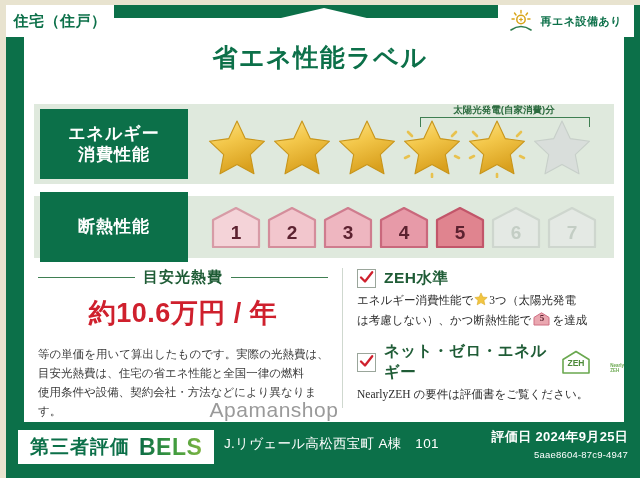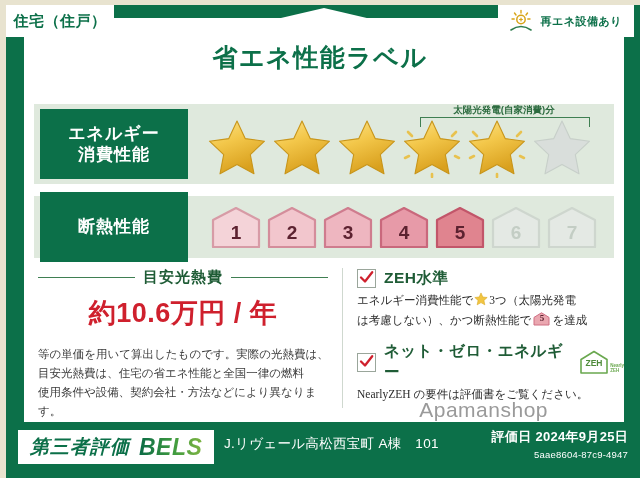--- a/index.html
+++ b/index.html
@@ -125,35 +125,35 @@
   .inline-star{display:inline-block;width:14px;height:14px;vertical-align:-2px;margin:0 1px;}
   .inline-badge{
     display:inline-block;width:17px;height:14px;vertical-align:-2px;margin:0 2px;position:relative;
   }
   .inline-badge svg{position:absolute;left:0;top:0;width:17px;height:14px;}
   .inline-badge i{
     position:absolute;left:0;top:0;width:17px;height:14px;
     display:flex;align-items:center;justify-content:center;
     font-style:normal;font-size:9px;font-weight:700;color:#5c2230;
   }
-  .zeh-logo{display:inline-flex;align-items:flex-end;gap:1px;vertical-align:-6px;margin-left:0;}
+  .zeh-logo{display:inline-flex;align-items:flex-end;gap:19px;vertical-align:-6px;margin-left:0;}
   .zeh-logo svg{width:30px;height:24px;}
   .zeh-logo em{font-style:normal;font-size:4.5px;color:#6aa84f;line-height:1.1;font-weight:700;}
 
   
   .watermark{
-    position:absolute;left:0;top:398px;width:548px;text-align:right;
+    position:absolute;left:0;top:398px;width:548px;text-align:center;
     font-size:21px;color:#9a9a9a;letter-spacing:.5px;z-index:7;
   }
 
   
   .bottom{position:absolute;left:6px;bottom:0;width:634px;height:56px;}
   .bels-chip{
     position:absolute;left:12px;top:8px;height:34px;background:#ffffff;
-    display:flex;align-items:center;padding:0 12px;gap:9px;font-style:italic;
+    display:flex;align-items:center;padding:0 12px;gap:9px;
   }
   .bels-chip .jp{font-size:19px;font-weight:700;color:#0c7049;letter-spacing:1px;}
   .bels-chip .en{
     font-size:23px;font-weight:700;letter-spacing:.5px;
     background:linear-gradient(90deg,#0b6b46 0%,#3f9b3f 55%,#7cb342 100%);
     -webkit-background-clip:text;background-clip:text;color:transparent;
   }
   .bldg{
     position:absolute;left:218px;top:13px;font-size:13.5px;color:#ffffff;
     white-space:nowrap;letter-spacing:.3px;

